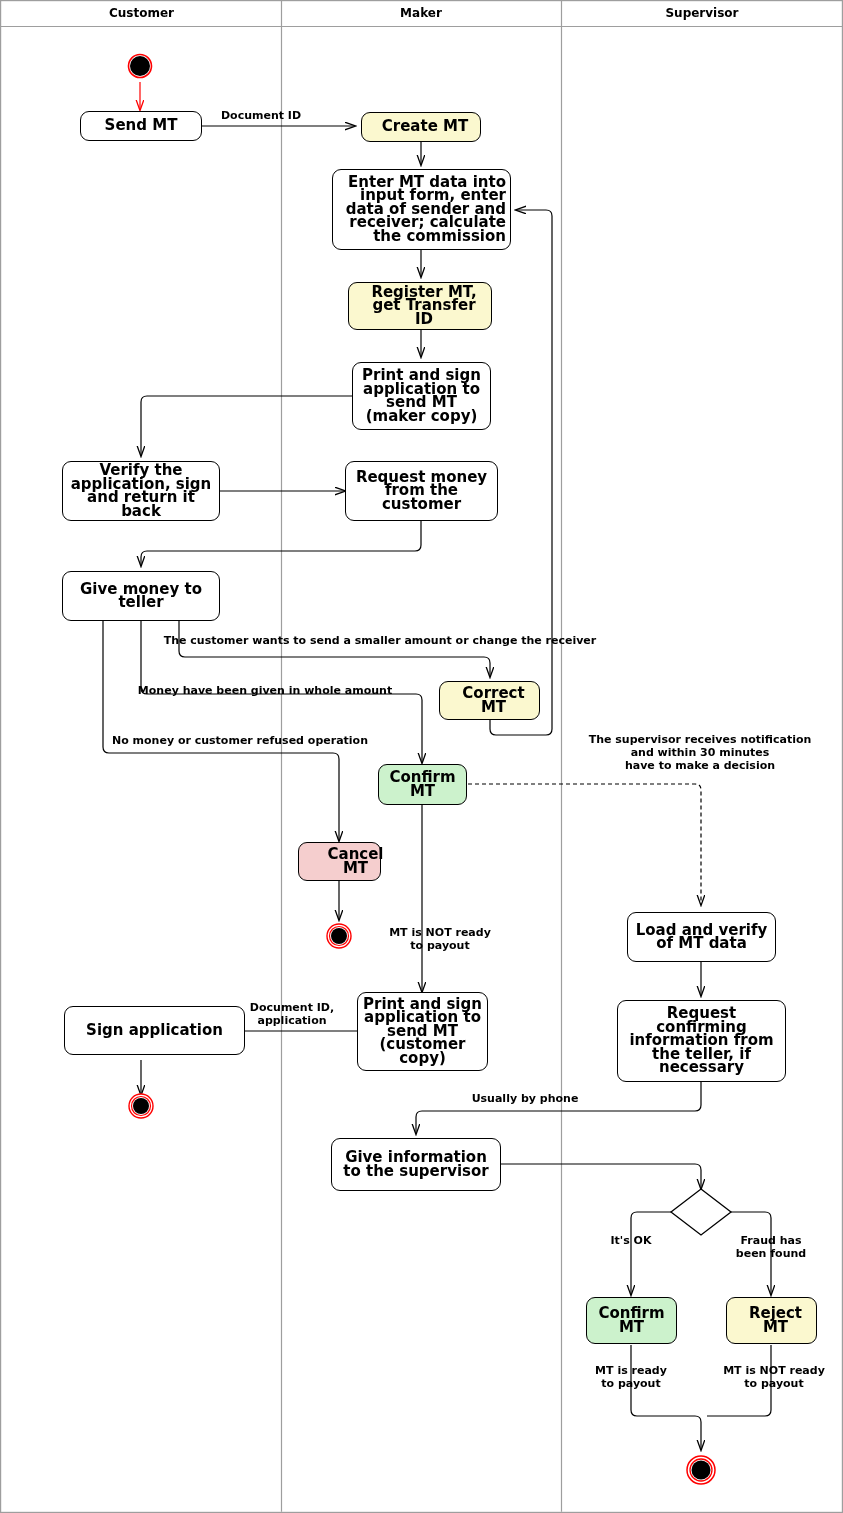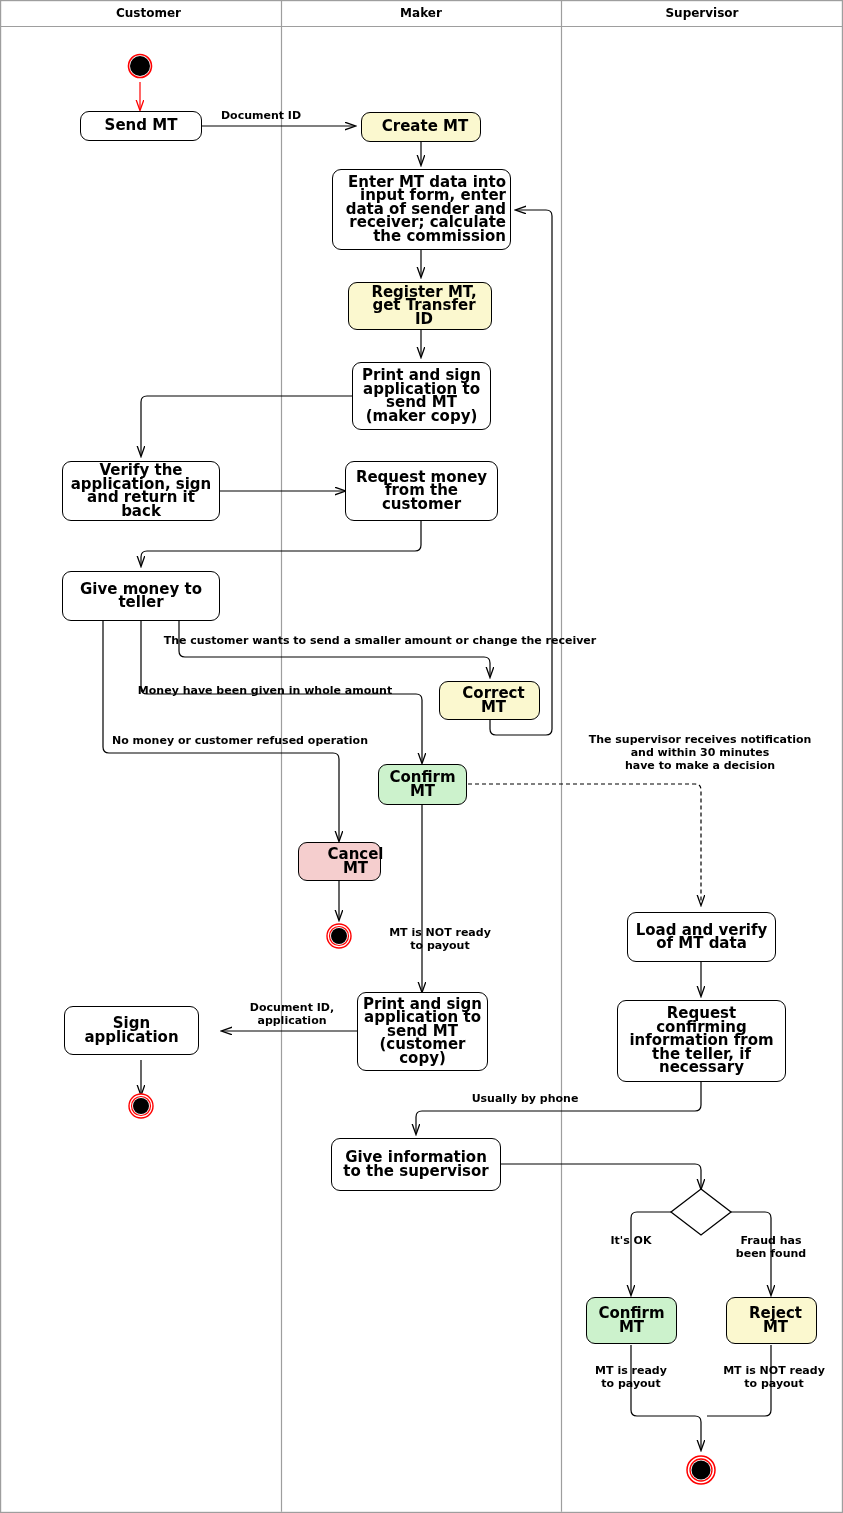--- a/index.html
+++ b/index.html
@@ -121,21 +121,21 @@
       <circle cx="701" cy="1470" r="14" fill="#ffffff" stroke="#ff0000" stroke-width="1.5"></circle>
       <circle cx="701" cy="1470" r="11" fill="#ffffff" stroke="#ff0000" stroke-width="1.3"></circle>
       <circle cx="701" cy="1470" r="9.5" fill="#000000"></circle>
     </g>
 
     <g>
       <polygon points="701,1189 731,1212 701,1235 671,1212" fill="#ffffff" stroke="#000" stroke-width="1.3"></polygon>
     </g>
   </svg>
 
-  <div class="lane-title" style="left:8px;width:281px;">Customer</div>
+  <div class="lane-title" style="left:1px;width:281px;">Customer</div>
   <div class="lane-title" style="left:281px;width:280px;">Maker</div>
   <div class="lane-title" style="left:561px;width:282px;">Supervisor</div>
 
   <div class="node" style="left:80px;top:111px;width:122px;height:30px;">Send MT</div>
 
   <div class="node yellow" style="left:361px;top:112px;width:120px;height:30px;">Create MT</div>
 
   <div class="node" style="left:332px;top:169px;width:179px;height:81px;text-align:right;">Enter MT data into input form, enter data of sender and receiver; calculate the commission</div>
 
   <div class="node yellow" style="left:348px;top:282px;width:144px;height:48px;">Register MT, get Transfer ID</div>
@@ -149,21 +149,21 @@
   <div class="node" style="left:62px;top:571px;width:158px;height:50px;">Give money to teller</div>
 
   <div class="node yellow" style="left:439px;top:681px;width:101px;height:39px;">Correct MT</div>
 
   <div class="node green" style="left:378px;top:764px;width:89px;height:41px;">Confirm MT</div>
 
   <div class="node pink" style="left:298px;top:842px;width:83px;height:39px;">Cancel MT</div>
 
   <div class="node" style="left:357px;top:992px;width:131px;height:79px;">Print and sign application to send MT (customer copy)</div>
 
-  <div class="node" style="left:64px;top:1006px;width:135px;height:49px;">Sign application</div>
+  <div class="node" style="left:64px;top:1006px;width:181px;height:49px;">Sign application</div>
 
   <div class="node" style="left:627px;top:912px;width:149px;height:50px;">Load and verify of MT data</div>
 
   <div class="node" style="left:617px;top:1000px;width:169px;height:82px;">Request confirming information from the teller, if necessary</div>
 
   <div class="node" style="left:331px;top:1138px;width:170px;height:53px;">Give information to the supervisor</div>
 
   <div class="node green" style="left:586px;top:1297px;width:91px;height:47px;">Confirm MT</div>
 
   <div class="node yellow" style="left:726px;top:1297px;width:91px;height:47px;">Reject MT</div>

